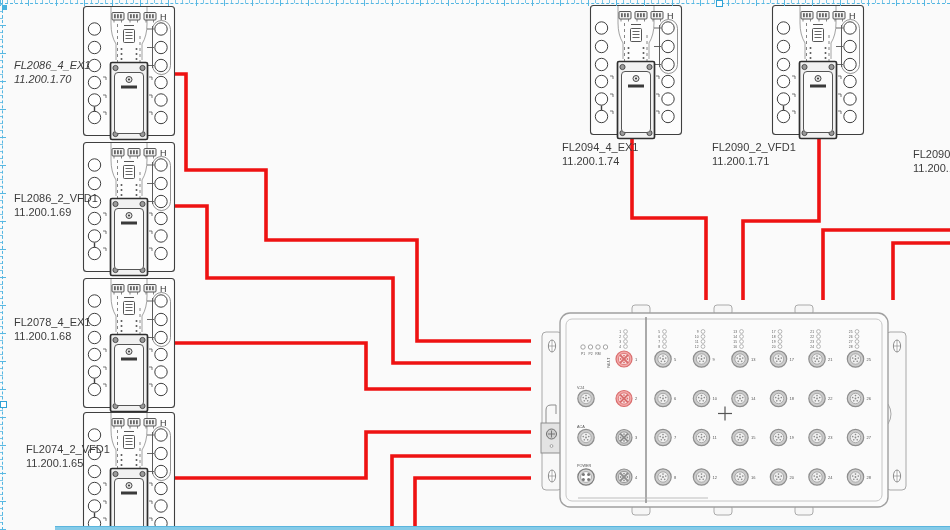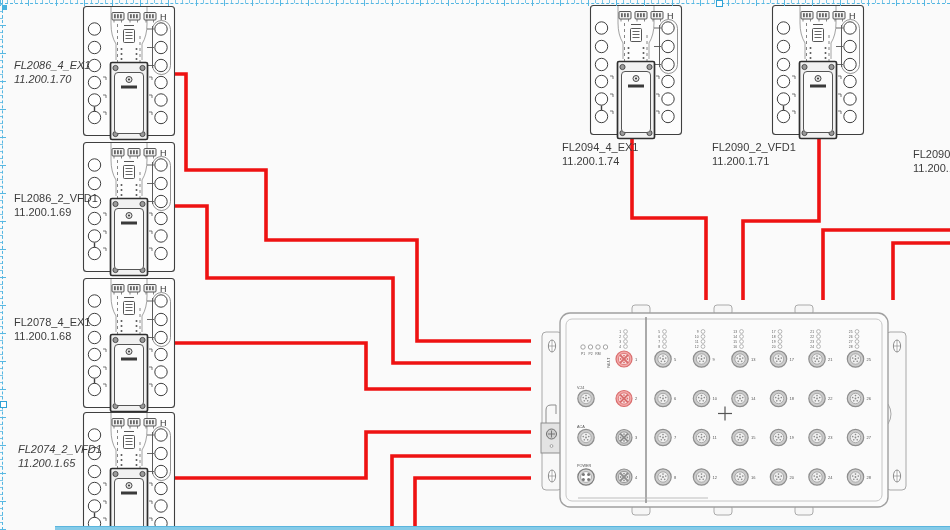--- a/index.html
+++ b/index.html
@@ -900,21 +900,21 @@
         <circle cx="588.6" cy="479.6" r="1.5" fill="#777"></circle>
         <line x1="718" y1="413.5" x2="732" y2="413.5" stroke="#555" stroke-width="1.2"></line>
         <line x1="725" y1="406.5" x2="725" y2="420.5" stroke="#555" stroke-width="1.2"></line>
       </g>
     </svg>
 
   <div id="labels">
       <div class="dev-label" style="left: 14px; top: 59px; font-style: italic;"><span>FL2086_4_EX1</span><span class="ip">11.200.1.70</span></div>
       <div class="dev-label" style="left: 14px; top: 192px;"><span>FL2086_2_VFD1</span><span class="ip">11.200.1.69</span></div>
       <div class="dev-label" style="left: 14px; top: 316px;"><span>FL2078_4_EX1</span><span class="ip">11.200.1.68</span></div>
-      <div class="dev-label" style="left: 18px; top: 443px; font-style: italic;"><span>FL2074_2_VFD1</span><span class="ip">11.200.1.65</span></div>
+      <div class="dev-label" style="left: 26px; top: 443px;"><span>FL2074_2_VFD1</span><span class="ip">11.200.1.65</span></div>
       <div class="dev-label" style="left: 562px; top: 141px;"><span>FL2094_4_EX1</span><span class="ip">11.200.1.74</span></div>
       <div class="dev-label" style="left: 712px; top: 141px;"><span>FL2090_2_VFD1</span><span class="ip">11.200.1.71</span></div>
       <div class="dev-label" style="left: 913px; top: 148px;"><span>FL2090_4</span><span class="ip">11.200.1.</span></div>
     </div>
 
   <div class="ruler-top-minor"></div>
   <div class="ruler-top-major"></div>
   <div class="dash-h"></div>
   <div class="ruler-left-minor"></div>
   <div class="ruler-left-major"></div>

